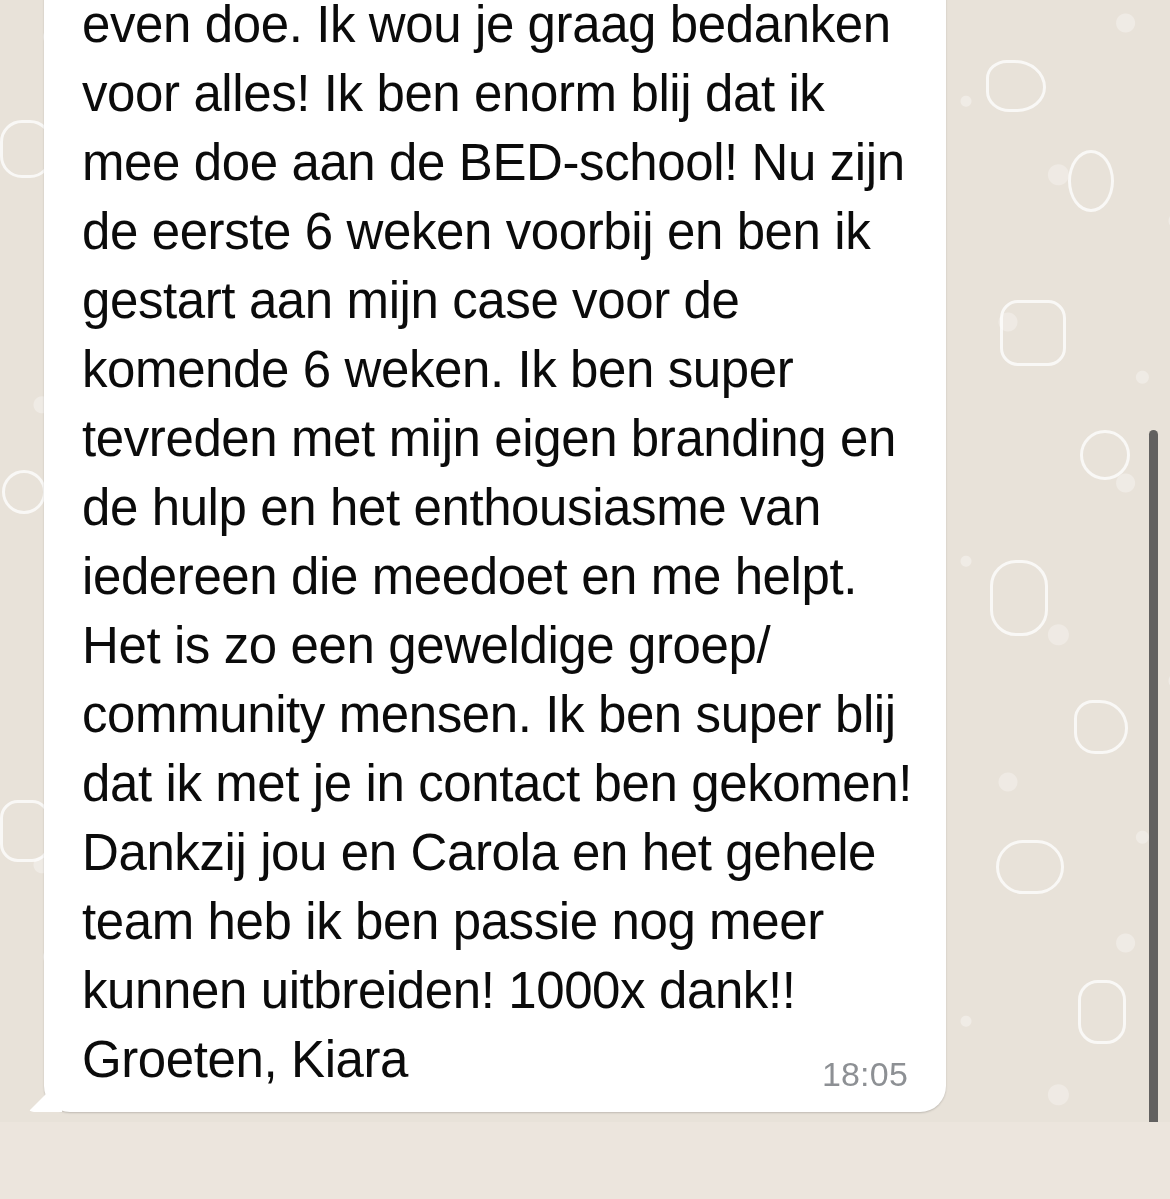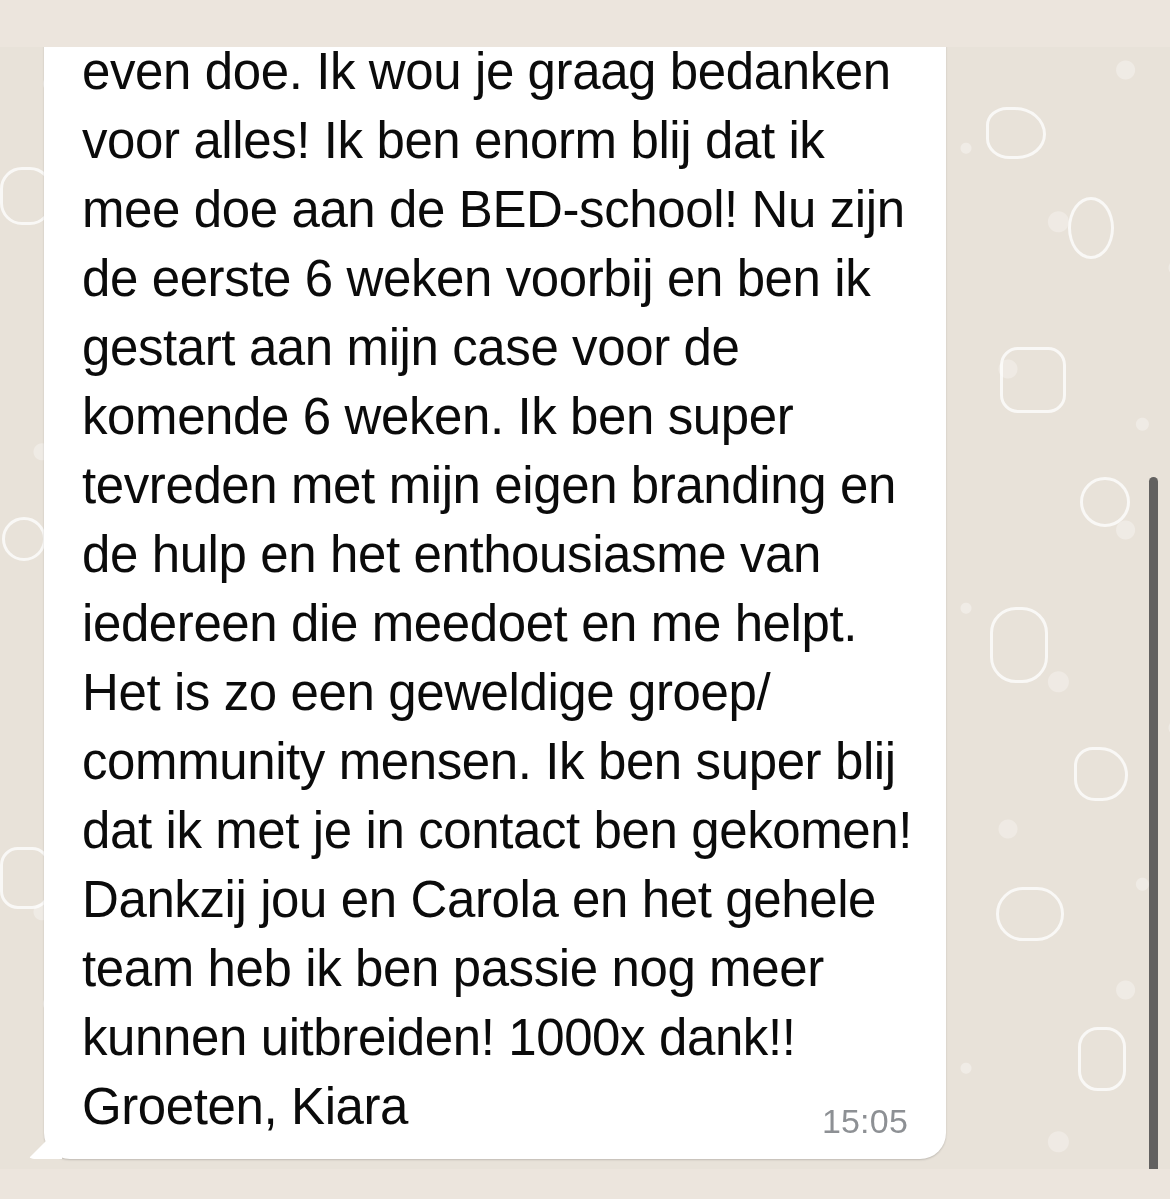--- a/index.html
+++ b/index.html
@@ -14,21 +14,20 @@
     background: #ece5dd;
   }
 
   
   #chat-screen {
     position: relative;
     width: 1170px;
     height: 1122px;
     background: #e8e2d9;
     overflow: hidden;
-    margin-top: 47px;
   }
 
   
   #wallpaper-pattern {
     position: absolute;
     inset: 0;
     opacity: 0.55;
     background-color: #e9e2d9;
     background-image:
       radial-gradient(circle at 12% 8%, rgba(255,255,255,0.75) 0 7px, transparent 8px),
@@ -136,21 +135,21 @@
   <div class="doodle" style="left:1074px; top:700px; width:48px; height:48px;"></div>
   <div class="doodle" style="left:996px; top:840px; width:62px; height:48px; border-radius:30px;"></div>
   <div class="doodle" style="left:1078px; top:980px; width:42px; height:58px; border-radius:20px;"></div>
   <div class="doodle" style="left:0px; top:120px; width:46px; height:52px; border-radius:22px;"></div>
   <div class="doodle" style="left:2px; top:470px; width:38px; height:38px; border-radius:50%;"></div>
   <div class="doodle" style="left:0px; top:800px; width:44px; height:56px; border-radius:18px;"></div>
 
   <div id="message-bubble">
     <div id="message-text">even doe. Ik wou je graag bedanken voor alles! Ik ben enorm blij dat ik mee doe aan de BED-school! Nu zijn de eerste 6 weken voorbij en ben ik gestart aan mijn case voor de komende 6 weken. Ik ben super tevreden met mijn eigen branding en de hulp en het enthousiasme van iedereen die meedoet en me helpt. Het is zo een geweldige groep/ community mensen. Ik ben super blij dat ik met je in contact ben gekomen! Dankzij jou en Carola en het gehele team heb ik ben passie nog meer kunnen uitbreiden! 1000x dank!! Groeten, Kiara</div>
     <div id="message-meta">
-      <span id="message-time">15:05</span>
+      <span id="message-time">18:05</span>
     </div>
   </div>
 
   <div id="scrollbar-track">
     <div id="scrollbar-thumb"></div>
   </div>
 
 </div>
 
 </body></html>

